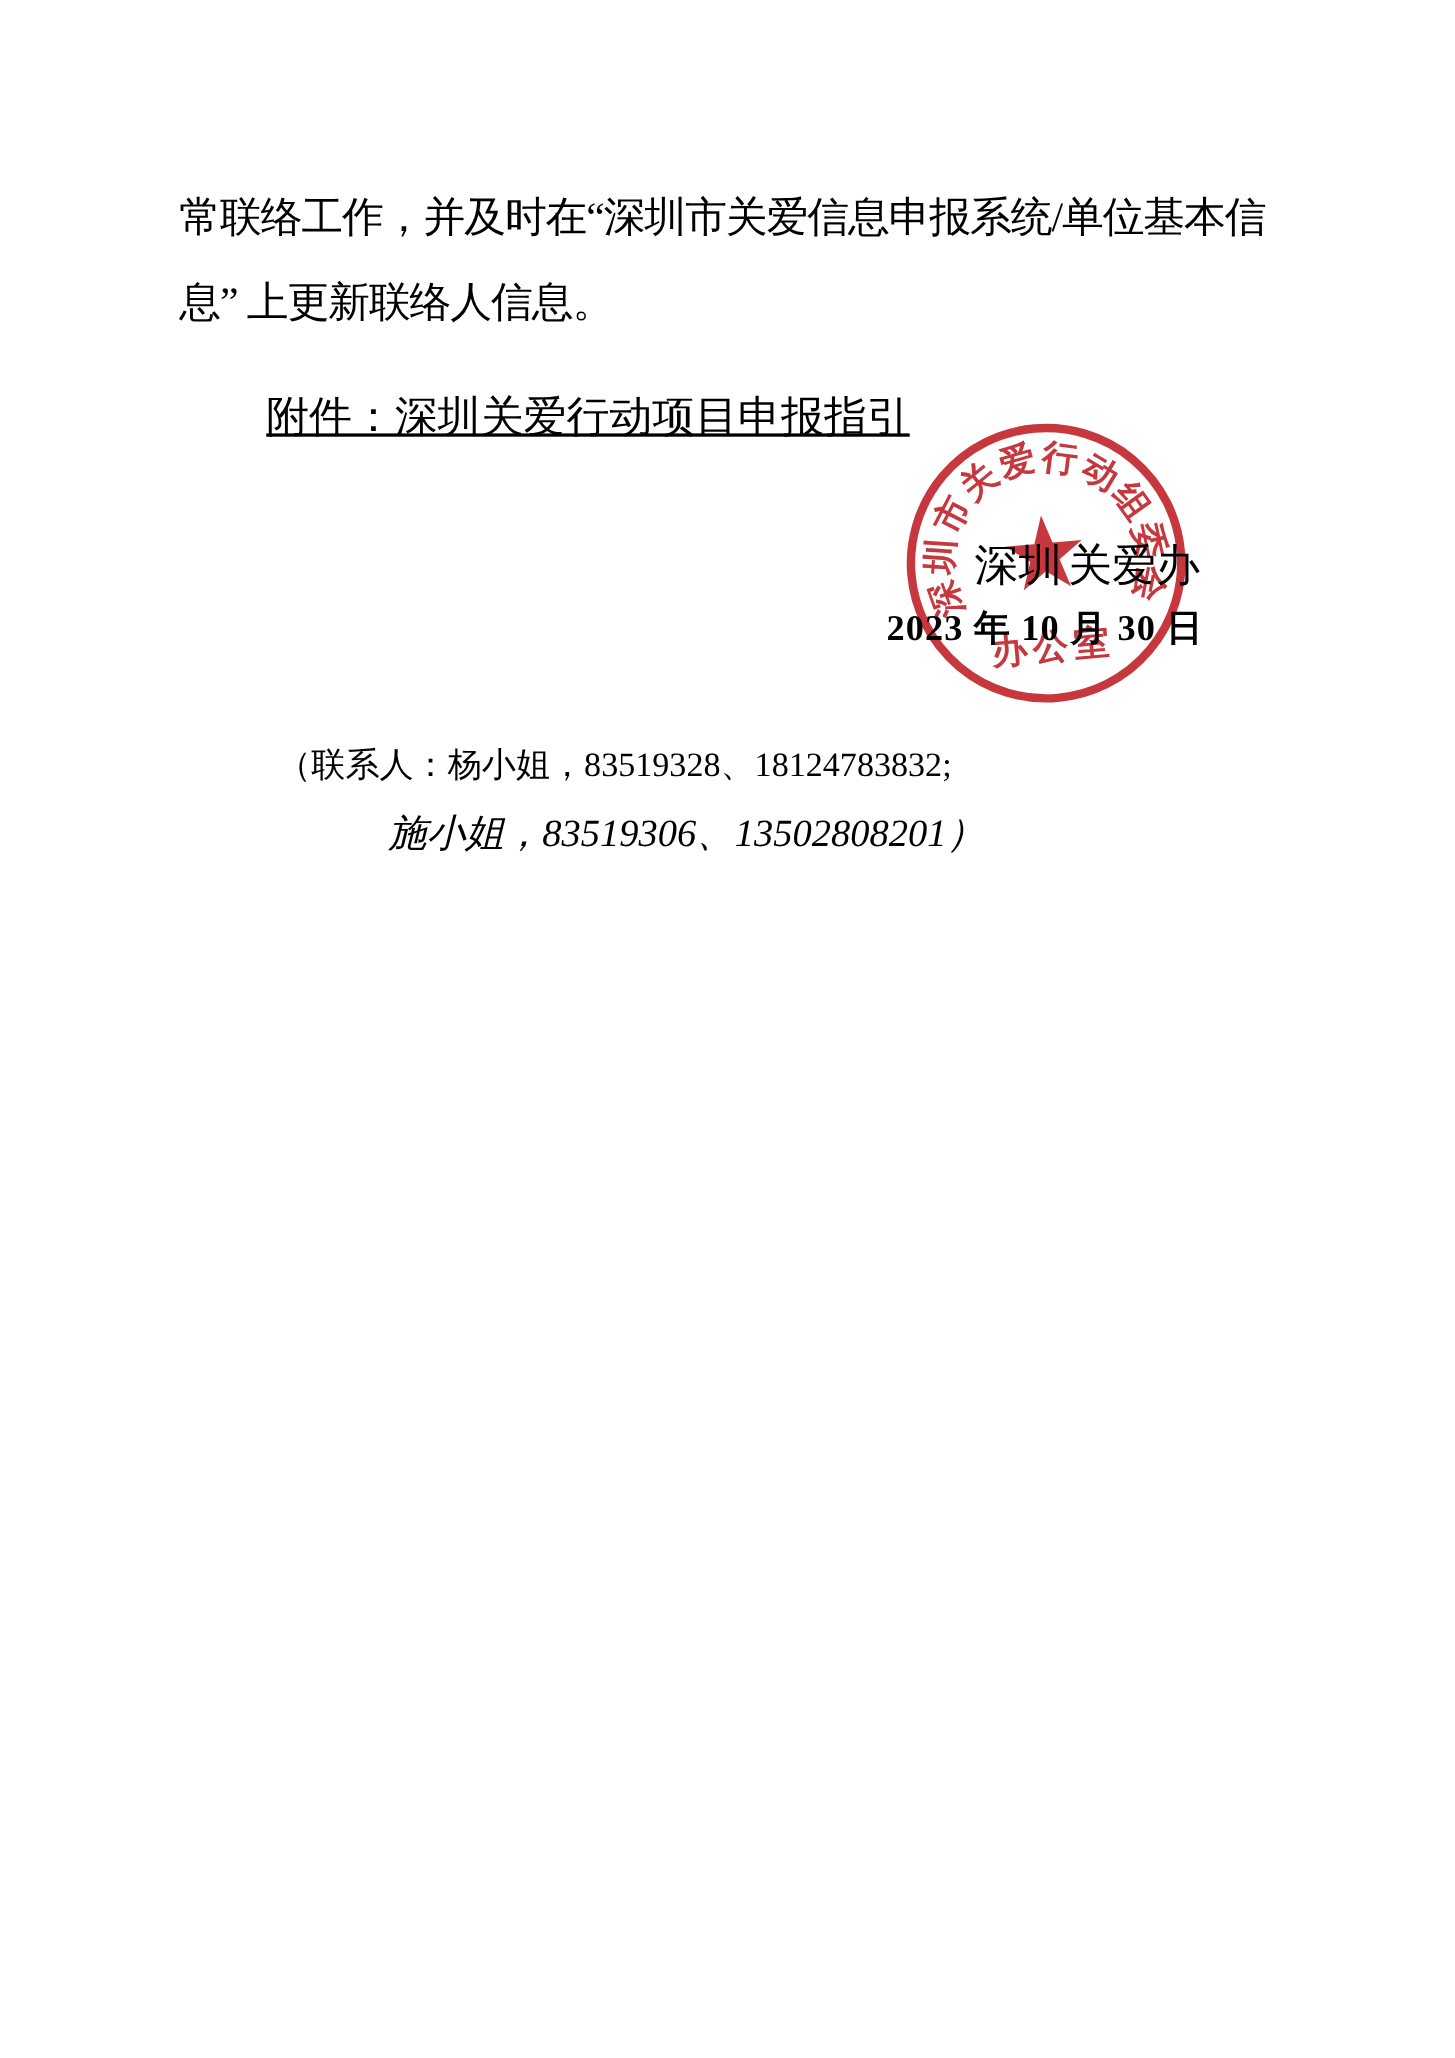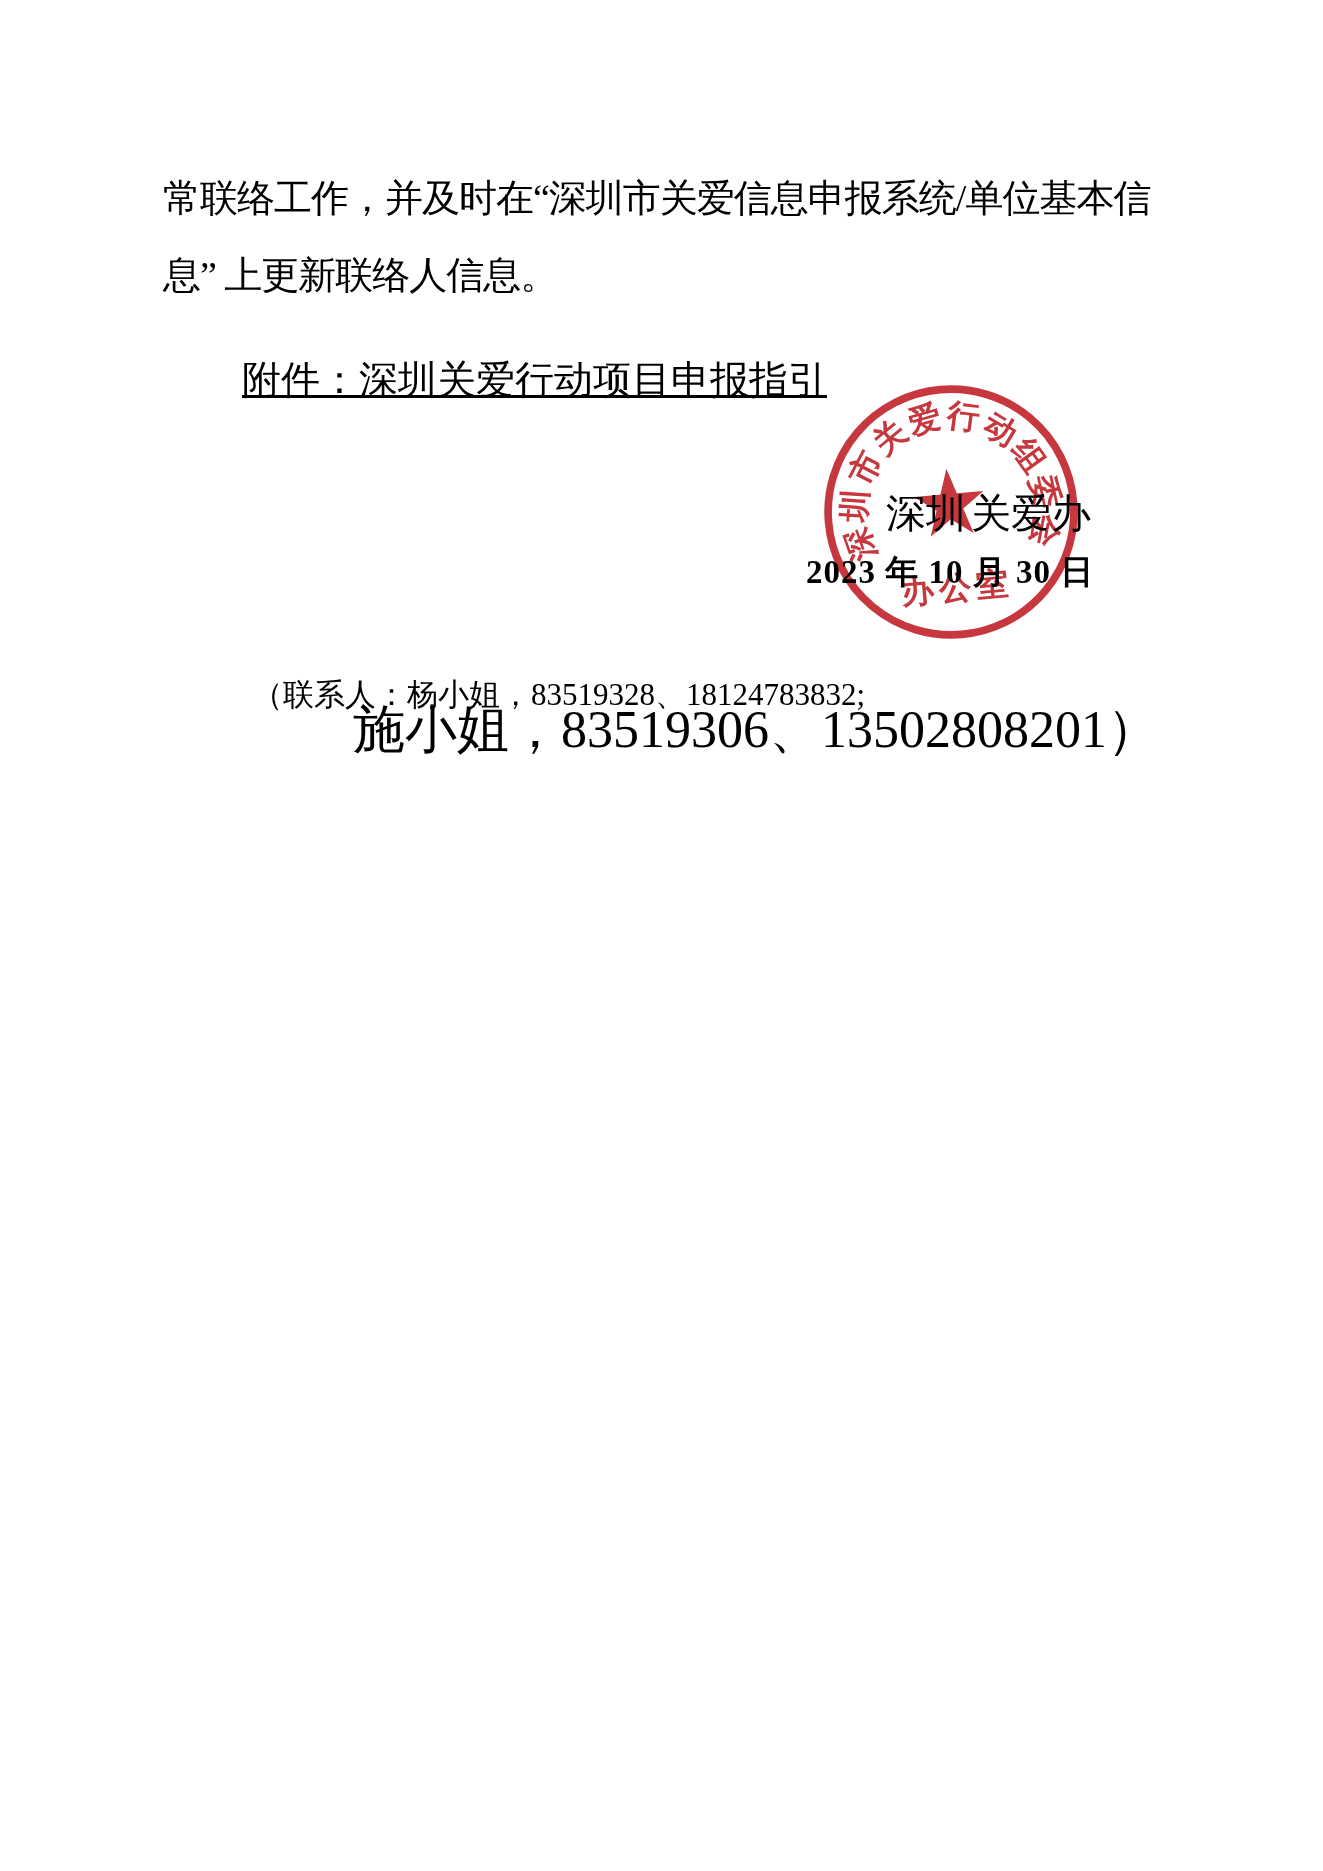--- a/index.html
+++ b/index.html
@@ -23,21 +23,21 @@
     font-size: 38px;
     letter-spacing: -1px;
   }
   #para-line1 { left: 163px; top: 179px; }
   #para-line2 { left: 163px; top: 256px; }
   #attachment-line { left: 242px; top: 360px; font-size: 39px; text-decoration: underline; }
   #sig-org-left  { left: 886px; top: 494px; font-size: 40px; z-index: 1; }
   #sig-org-right { left: 971px; top: 494px; font-size: 40px; z-index: 1; }
   #sig-date { left: 806px; top: 556px; font-size: 33px; letter-spacing: 1px; z-index: 1; font-weight: bold; }
   #contact-line1 { left: 252px; top: 679px; font-size: 31px; }
-  #contact-line2 { left: 353px; top: 704px; font-size: 52px; }
+  #contact-line2 { left: 353px; top: 740px; font-size: 35px; font-style: italic; }
   #page-number { left: 200px; top: 1740px; font-size: 33px; letter-spacing: 6px; }
   .seal-wrap {
     position: absolute;
     left: 823px;
     top: 384px;
     width: 256px;
     height: 256px;
     z-index: 2;
     transform: rotate(-5deg);
     mix-blend-mode: multiply;

